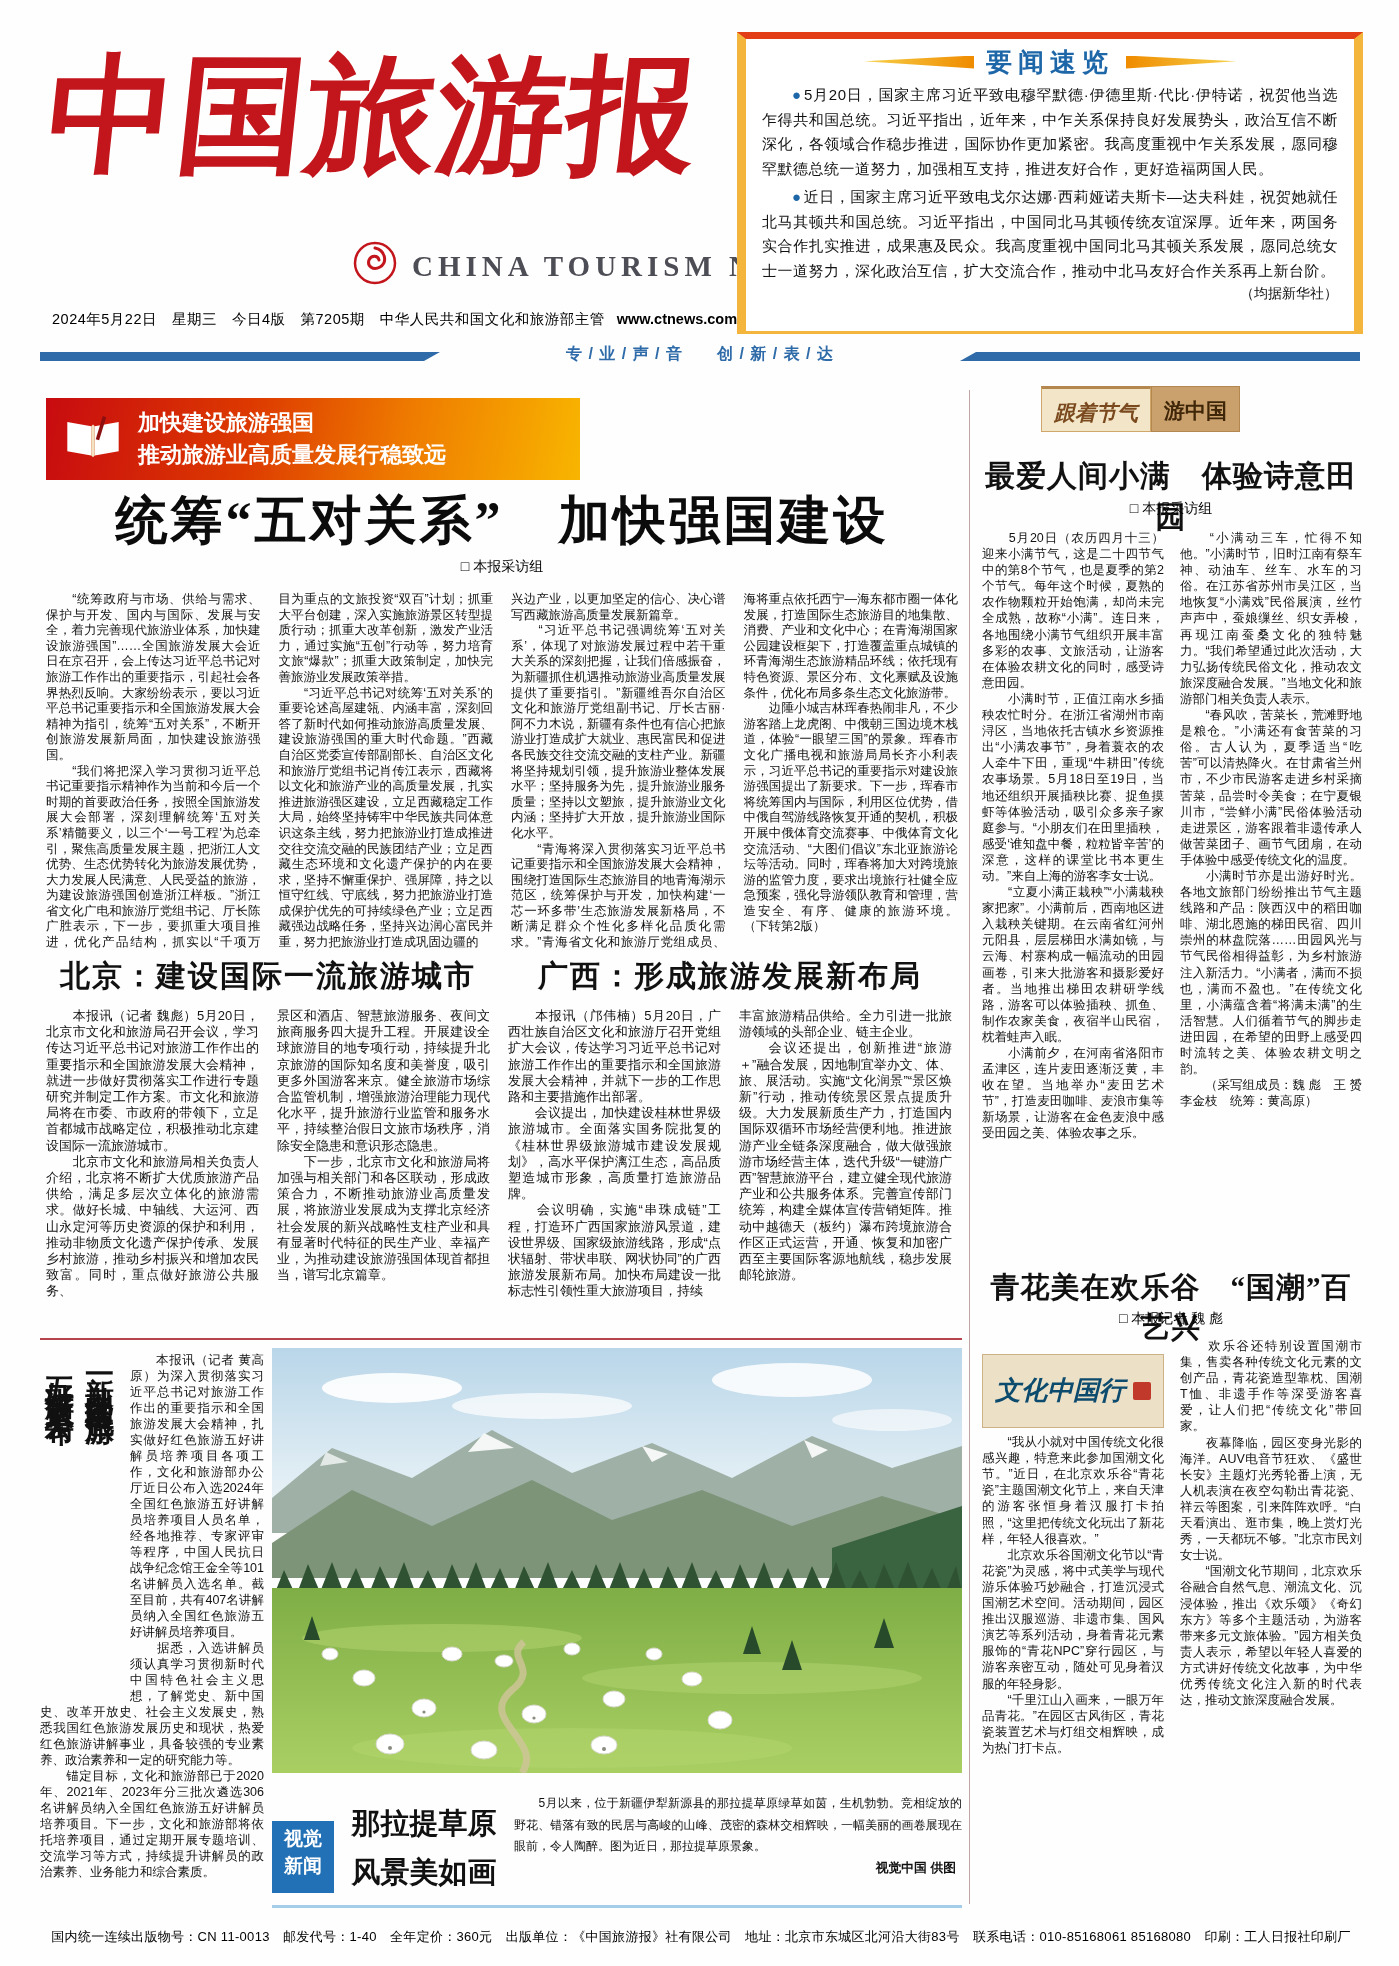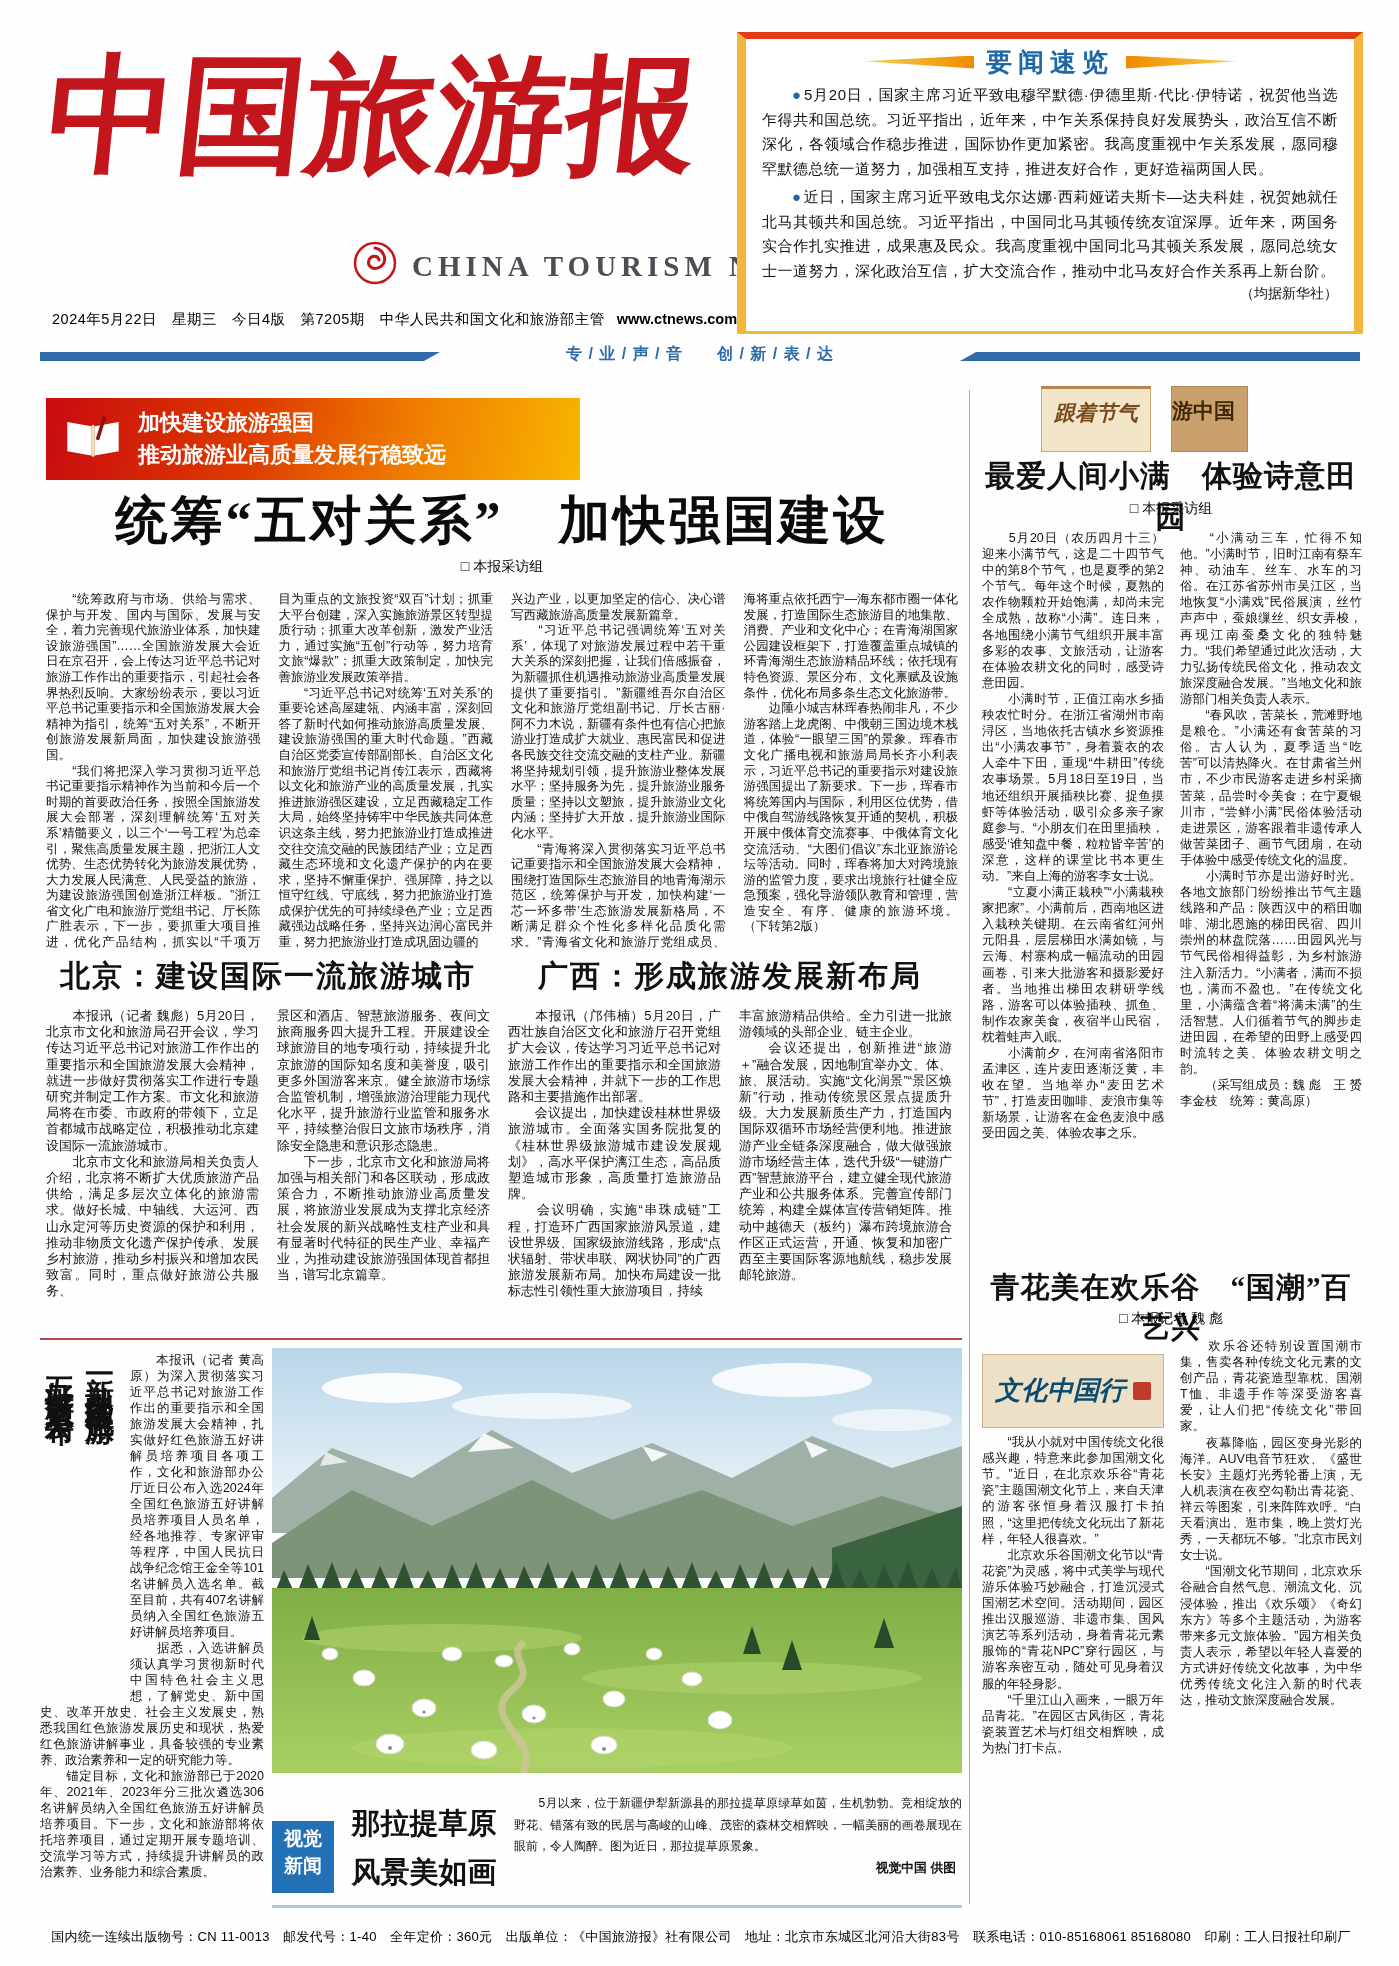--- a/index.html
+++ b/index.html
@@ -71,25 +71,25 @@
   .photo-block{left:272px;top:1348px;width:690px;}
   .photo-caption{display:flex;gap:14px;height:118px;padding-top:10px;border-bottom:3px solid #a3cde9;}
   .vj-badge{width:62px;height:72px;margin-top:34px;background:#2270b5;color:#fff;font-weight:bold;
             font-size:19px;line-height:1.4;text-align:center;padding-top:5px;box-sizing:border-box;flex:none;}
   .cap-title{width:152px;flex:none;text-align:center;font-size:29px;font-weight:bold;line-height:1.7;margin-top:12px;}
   .cap-textwrap{flex:1;margin-top:6px;}
   .cap-text{font-size:12px;line-height:1.8;text-align:justify;white-space:pre-line;}
   .cap-credit{text-align:right;font-size:12.8px;font-weight:bold;margin-top:2px;padding-right:6px;}
 
   
-  .jq-badge{left:1041px;top:386px;width:260px;height:66px;display:flex;gap:20px;}
+  .jq-badge{left:1041px;top:386px;width:260px;height:46px;display:flex;}
   .jq-left{background:#f3e6c8;border:1px solid #cfa76a;border-top:3px solid #b3874e;color:#7a4a1e;
            font-size:21px;font-weight:bold;padding:10px 12px 0 12px;font-style:italic;}
   .jq-right{background:#cfa univ76a;background:#caa06d;border:1px solid #b3874e;color:#3f2608;
-            font-size:21px;font-weight:bold;padding:10px 12px 0 0;}
+            font-size:21px;font-weight:bold;padding:10px 12px 0 12px;}
   .xm-headline{left:980px;top:456px;width:382px;text-align:center;font-size:30px;font-weight:bold;letter-spacing:1px;}
   .byline.xm{left:980px;top:500px;width:382px;}
   .xm-cols{left:982px;top:530px;width:380px;height:727px;display:flex;gap:16px;}
   .xm-cols .col,.hv-cols .col{font-size:12.5px;line-height:16.1px;}
 
   
   .hv-headline{left:980px;top:1268px;width:382px;text-align:center;font-size:29px;font-weight:bold;letter-spacing:1px;}
   .byline.hv{left:980px;top:1310px;width:382px;}
   .hv-cols{left:982px;top:1338px;width:380px;height:563px;display:flex;gap:16px;}
   .hv-inset{width:100%;height:74px;box-sizing:border-box;background:#ece0c6;border:1px solid #cdb288;

